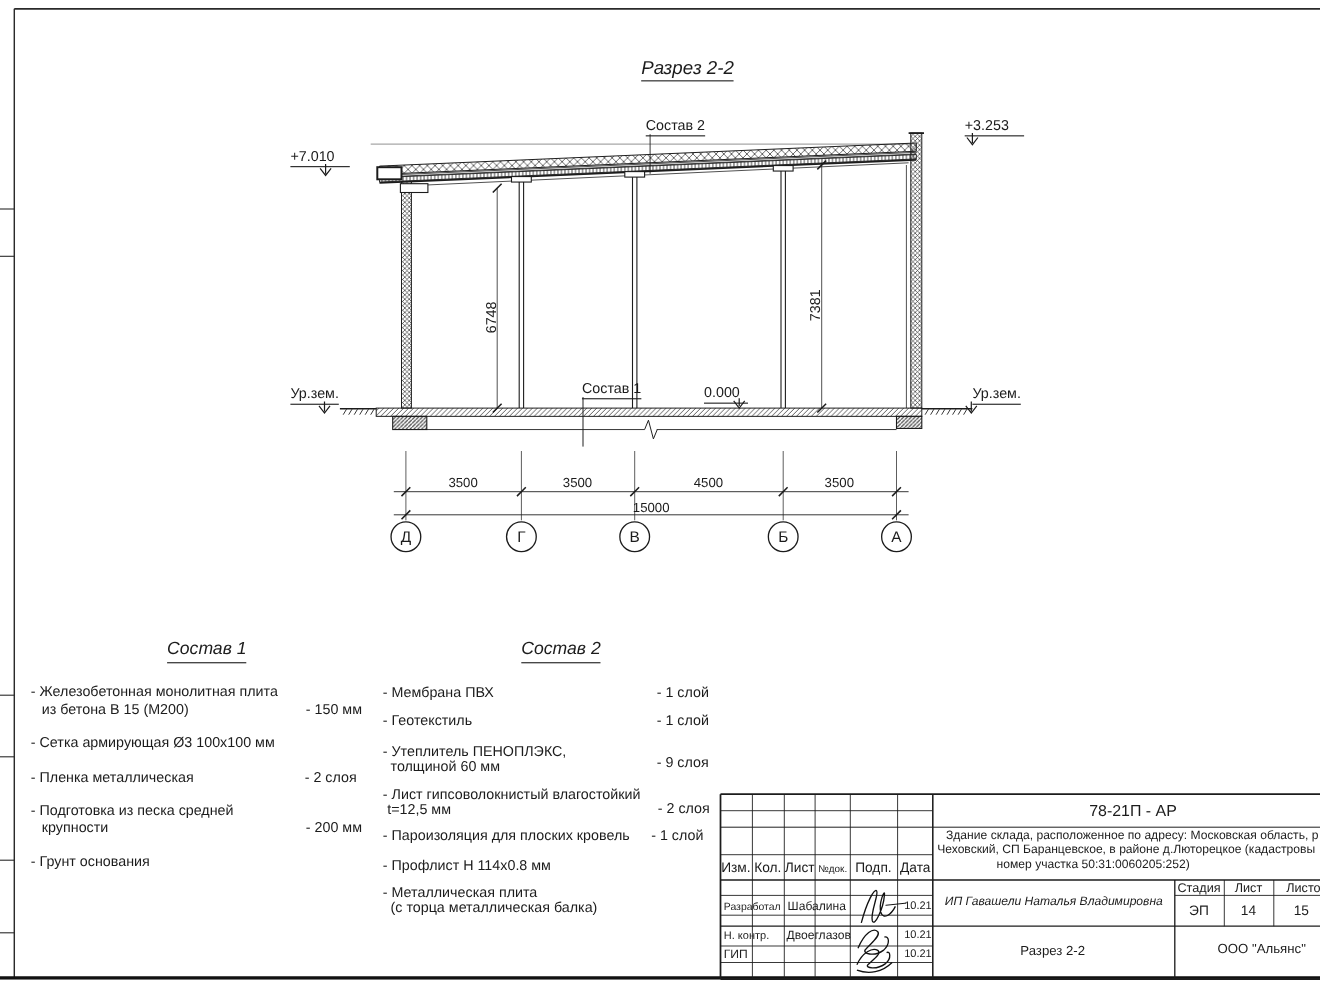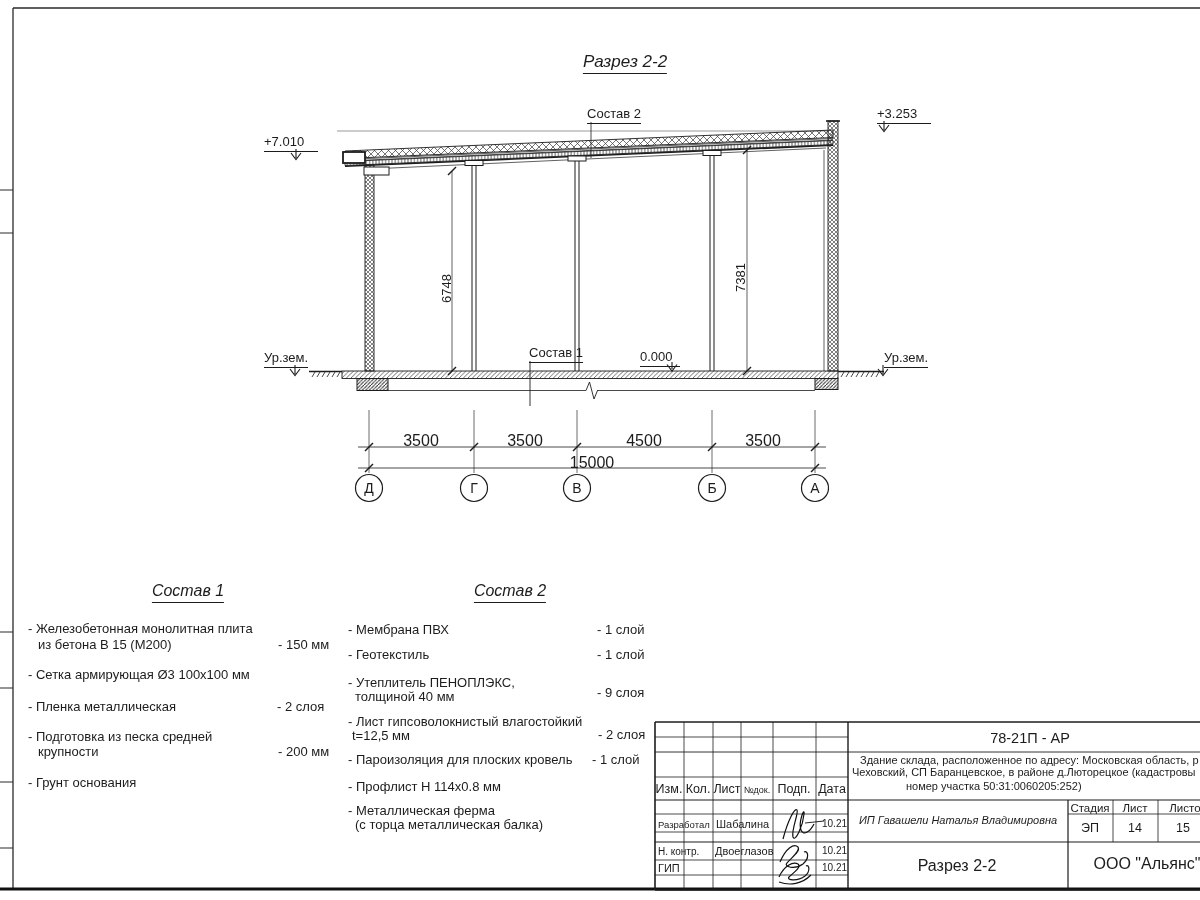--- a/index.html
+++ b/index.html
@@ -8,21 +8,21 @@
     background:#ffffff;color:#1c1c1c;
     font-family:"Liberation Sans", sans-serif;
   }
   svg{position:absolute;left:0;top:0}
   .t{position:absolute;white-space:nowrap;font-size:13px;line-height:1.05;color:#1c1c1c}
   .c{transform:translateX(-50%)}
   .u{border-bottom:1.2px solid #1c1c1c;padding-bottom:2px}
   .it{font-style:italic}
   .rot{transform:rotate(-90deg);transform-origin:left top}
   .s9{font-size:9px}.s95{font-size:9.5px}.s10{font-size:10px}.s11{font-size:11px}
-  .s115{font-size:11.5px}.s12{font-size:16px}.s125{font-size:12.5px}
+  .s115{font-size:11.5px}.s12{font-size:12px}.s125{font-size:12.5px}
   .s14{font-size:14px}.s145{font-size:14.5px}.s16{font-size:16px}.s17{font-size:17px}
 </style>
 </head>
 <body>
 
 <svg width="1200" height="900" viewBox="0 0 1200 900">
   <defs>
     <pattern id="ph-x" width="7" height="7" patternUnits="userSpaceOnUse">
       <path d="M0,0L7,7M7,0L0,7" stroke="#3a3a3a" stroke-width="0.7"></path>
     </pattern>
@@ -206,29 +206,29 @@
 <div class="t" style="left:38px;top:745px">крупности</div>
 <div class="t" style="left:278px;top:745px">- 200 мм</div>
 <div class="t" style="left:28px;top:776px">- Грунт основания</div>
 
 <div class="t it s16 u c" style="left:510px;top:583px">Состав 2</div>
 <div class="t" style="left:348px;top:623px">- Мембрана ПВХ</div>
 <div class="t" style="left:597px;top:623px">- 1 слой</div>
 <div class="t" style="left:348px;top:648px">- Геотекстиль</div>
 <div class="t" style="left:597px;top:648px">- 1 слой</div>
 <div class="t" style="left:348px;top:676px">- Утеплитель ПЕНОПЛЭКС,</div>
-<div class="t" style="left:355px;top:690px">толщиной 40 мм</div>
+<div class="t" style="left:355px;top:690px">толщиной 60 мм</div>
 <div class="t" style="left:597px;top:686px">- 9 слоя</div>
 <div class="t" style="left:348px;top:715px">- Лист гипсоволокнистый влагостойкий</div>
 <div class="t" style="left:352px;top:729px">t=12,5 мм</div>
 <div class="t" style="left:598px;top:728px">- 2 слоя</div>
 <div class="t" style="left:348px;top:753px">- Пароизоляция для плоских кровель</div>
 <div class="t" style="left:592px;top:753px">- 1 слой</div>
 <div class="t" style="left:348px;top:780px">- Профлист Н 114х0.8 мм</div>
-<div class="t" style="left:348px;top:804px">- Металлическая ферма</div>
+<div class="t" style="left:348px;top:804px">- Металлическая плита</div>
 <div class="t" style="left:355px;top:818px">(с торца металлическая балка)</div>
 
 <div class="t s125 c" style="left:669px;top:783px">Изм.</div>
 <div class="t s125 c" style="left:698px;top:783px">Кол.</div>
 <div class="t s125 c" style="left:727px;top:783px">Лист</div>
 <div class="t s9 c" style="left:757px;top:786px">№док.</div>
 <div class="t s125 c" style="left:794px;top:783px">Подп.</div>
 <div class="t s125 c" style="left:832px;top:783px">Дата</div>
 
 <div class="t s95" style="left:658px;top:820px">Разработал</div>

